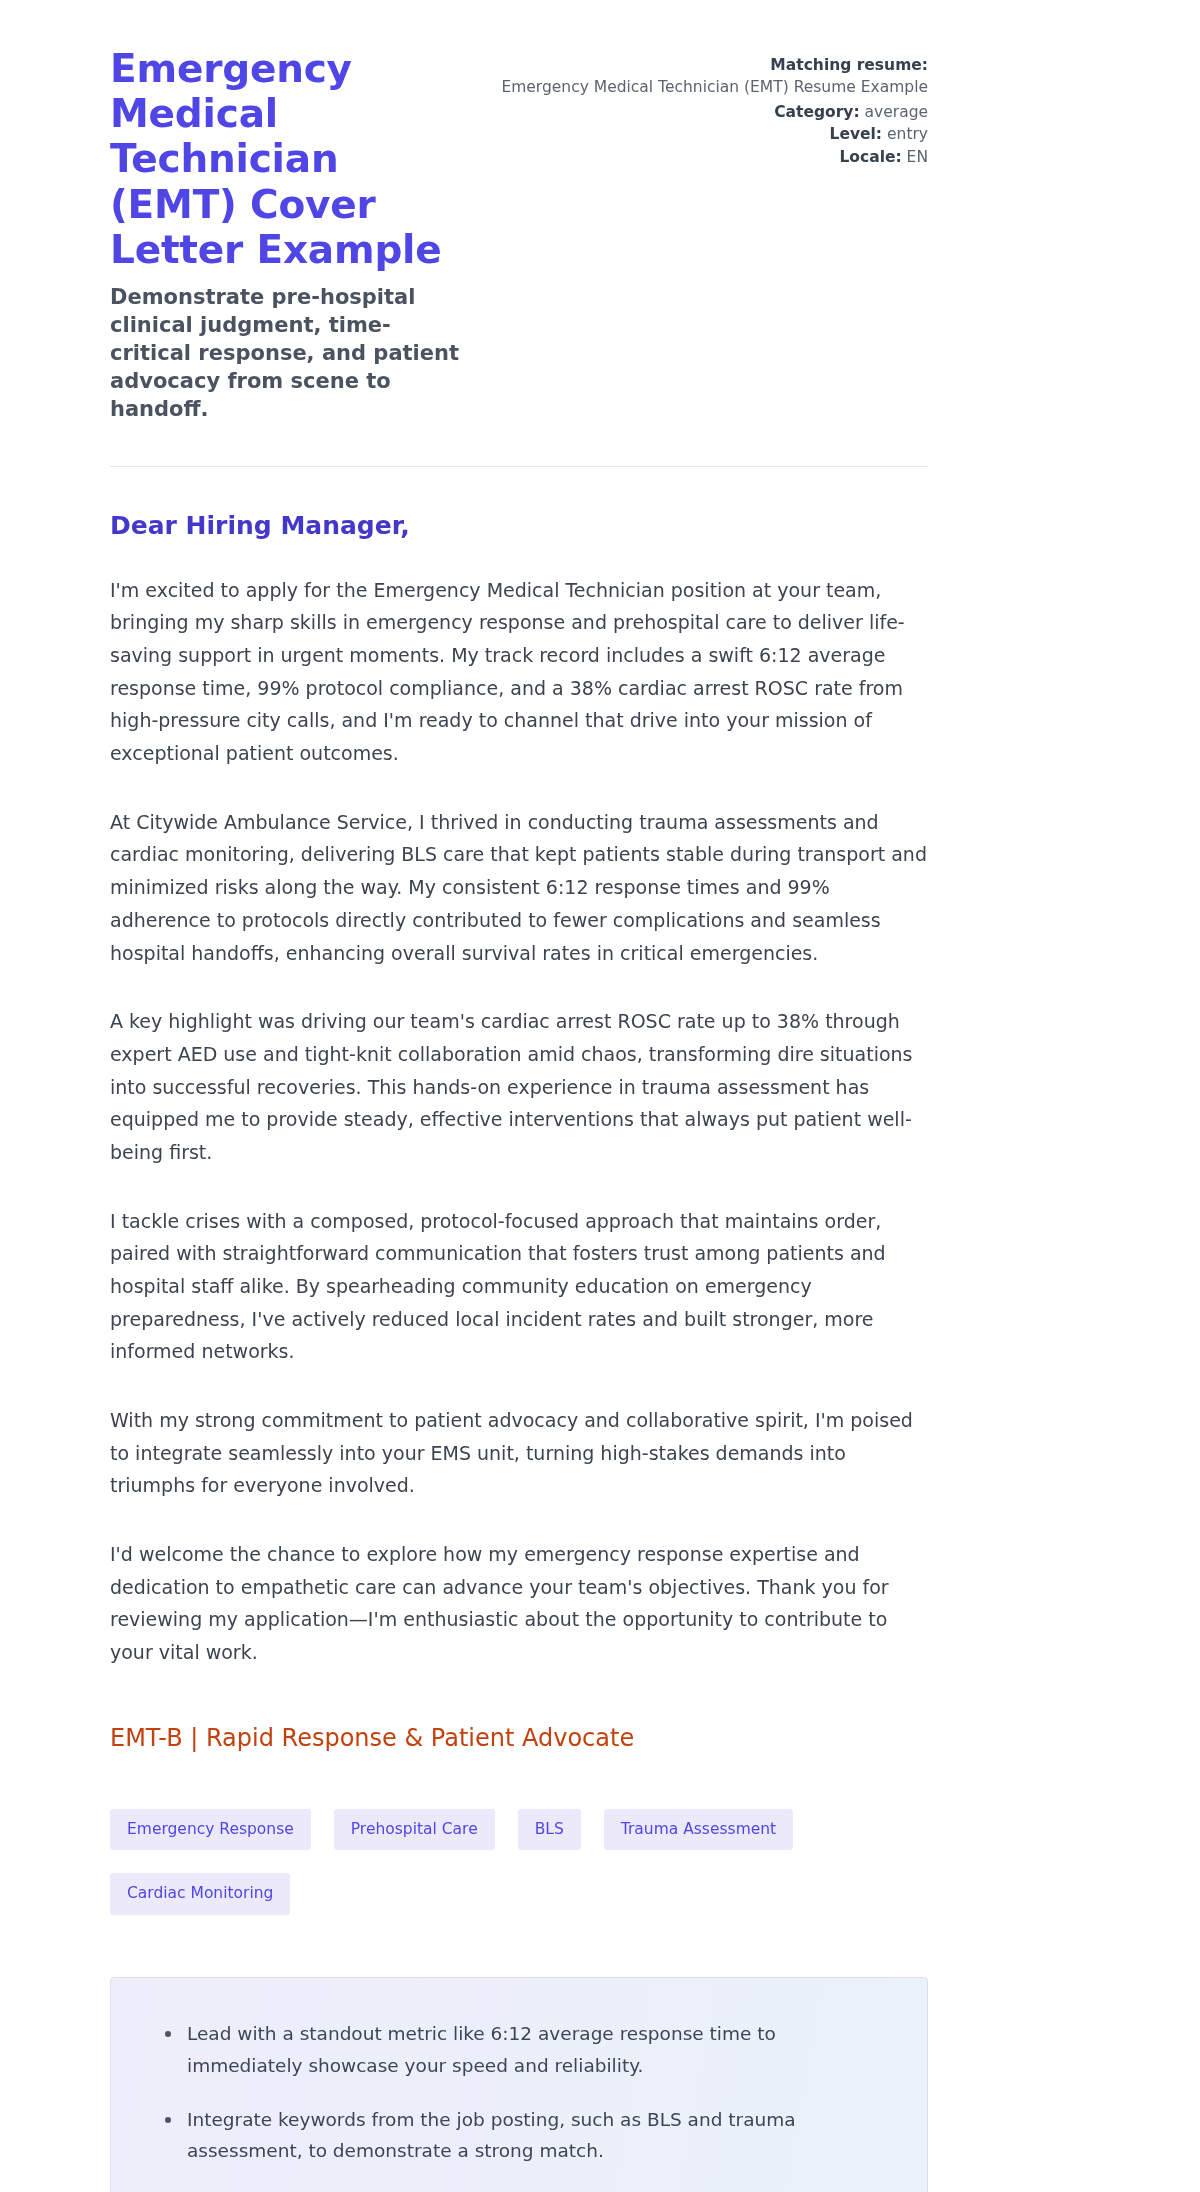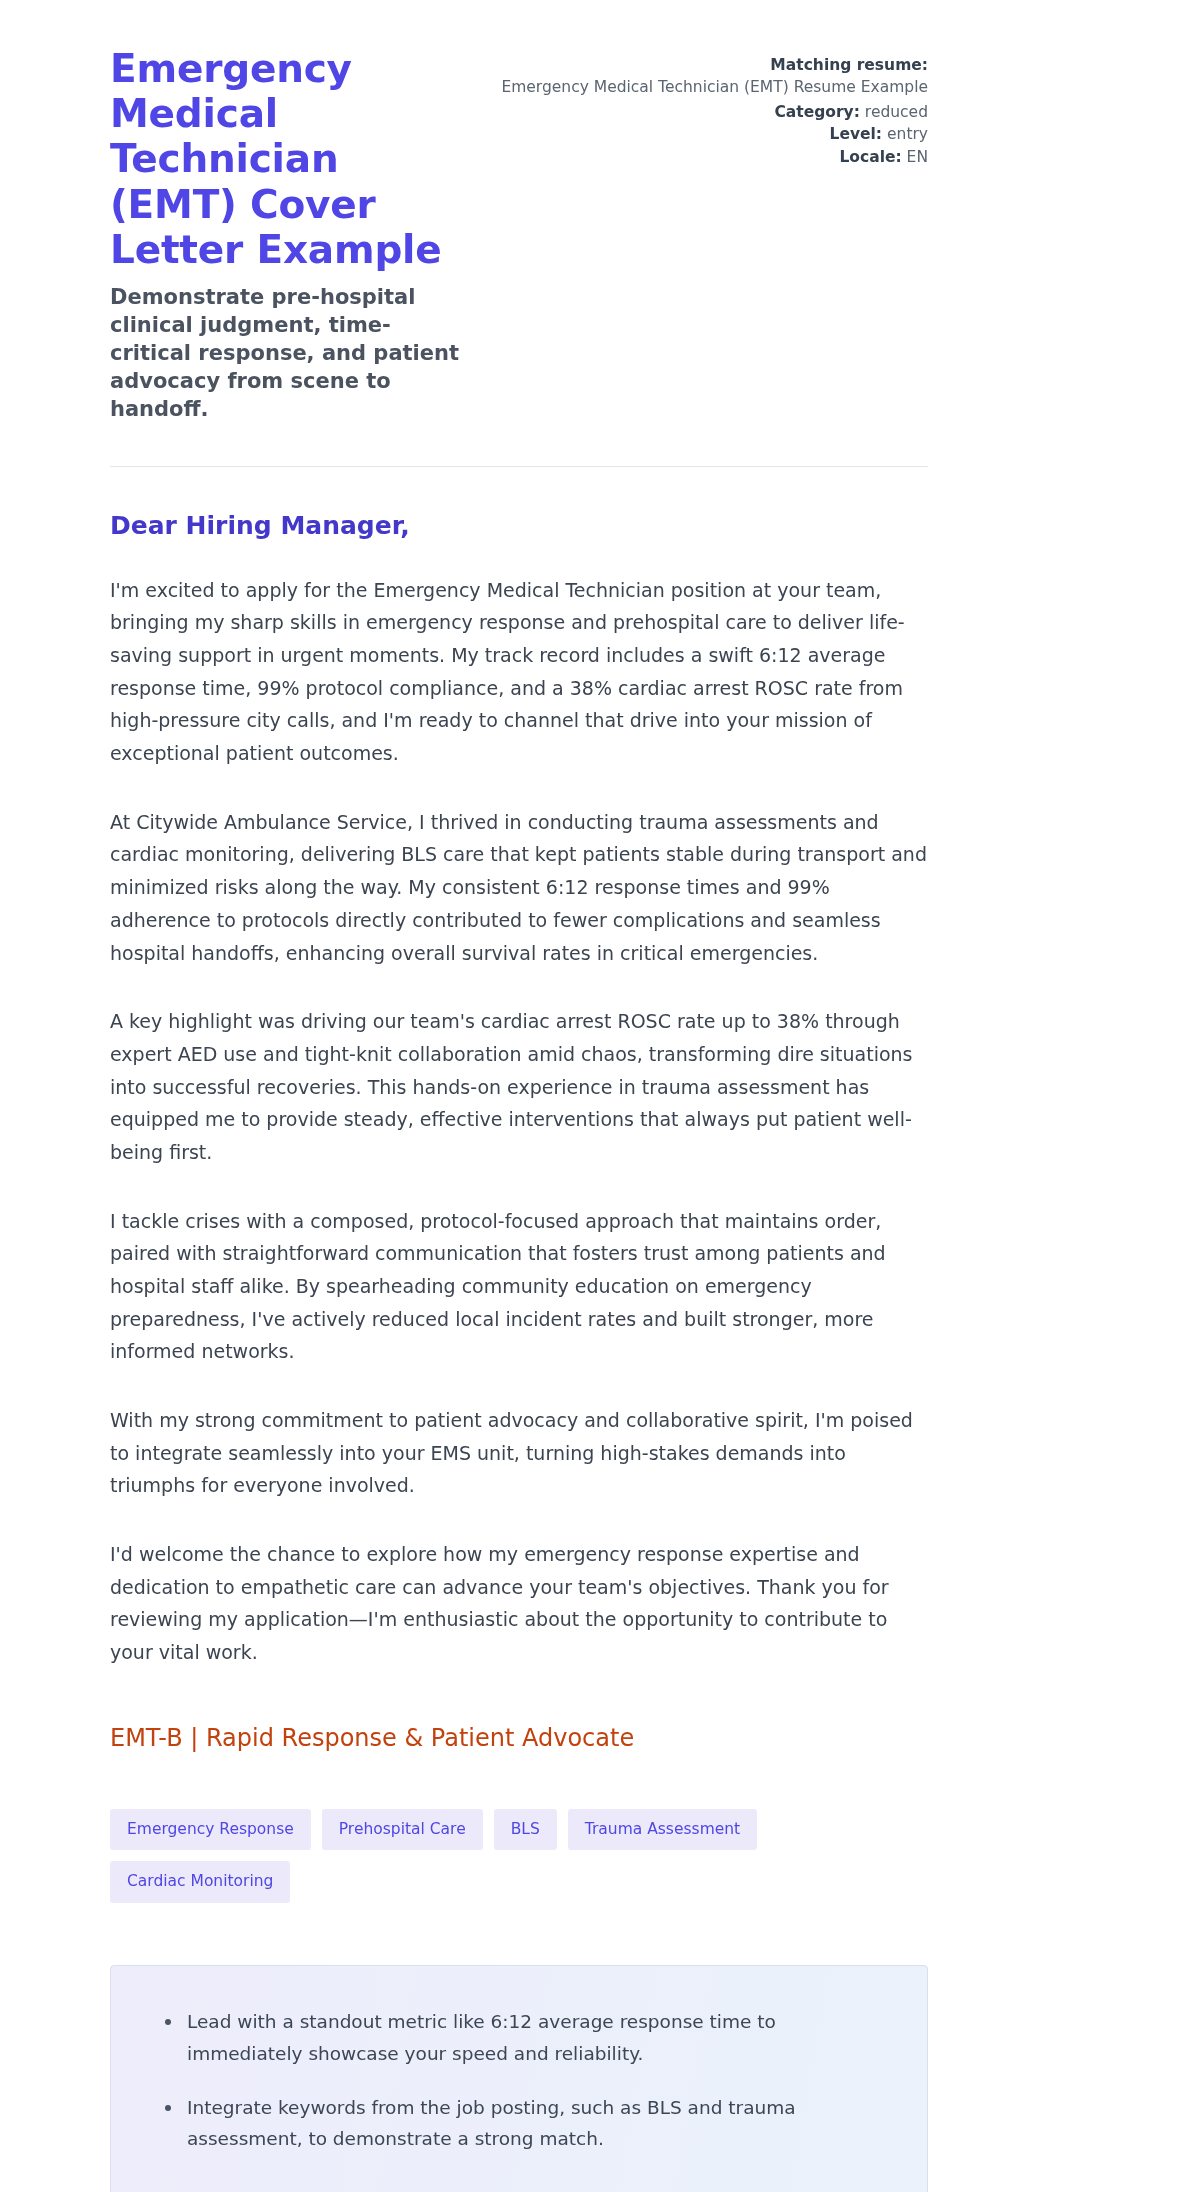--- a/index.html
+++ b/index.html
@@ -115,21 +115,21 @@
     margin:6px 0 0 0;
     font-size:24px;
     color:#c2410c;
     line-height:1.6;
   }
 
   
   .chips{
     display:flex;
     flex-wrap:wrap;
-    gap:11px;
+    gap:23px;
     padding-top:52px;
     align-items:flex-end;
   }
   .chip{
     background:var(--chip-bg);
     color:var(--chip-fg);
     font-size:15.5px;
     line-height:1;
     padding:13px 17px;
     border-radius:3px;
@@ -187,21 +187,21 @@
       <p class="doc-subtitle">Demonstrate pre-hospital clinical judgment, time-critical response, and patient advocacy from scene to handoff.</p>
     </div>
 
     <div class="meta">
       <div class="meta-row stacked">
         <span class="meta-label">Matching resume:</span>
         <span class="meta-resume-name">Emergency Medical Technician (EMT) Resume Example</span>
       </div>
       <div class="meta-row">
         <span class="meta-label">Category:</span>
-        <span class="meta-value">reduced</span>
+        <span class="meta-value">average</span>
       </div>
       <div class="meta-row">
         <span class="meta-label">Level:</span>
         <span class="meta-value">entry</span>
       </div>
       <div class="meta-row">
         <span class="meta-label">Locale:</span>
         <span class="meta-value">EN</span>
       </div>
     </div>

